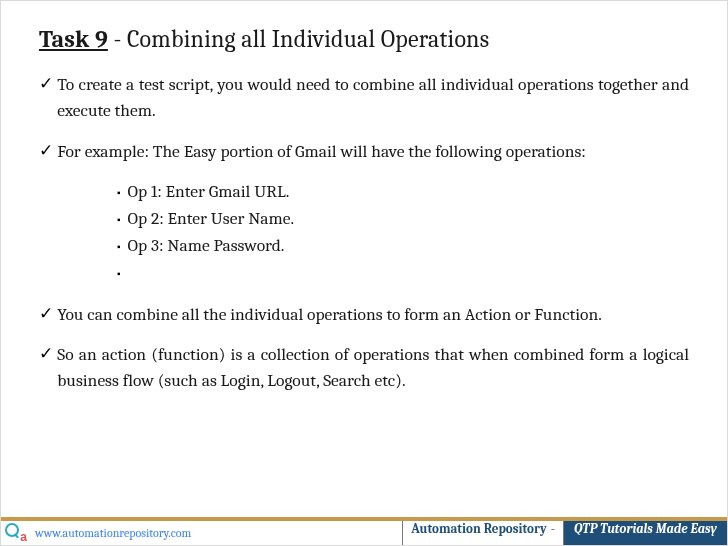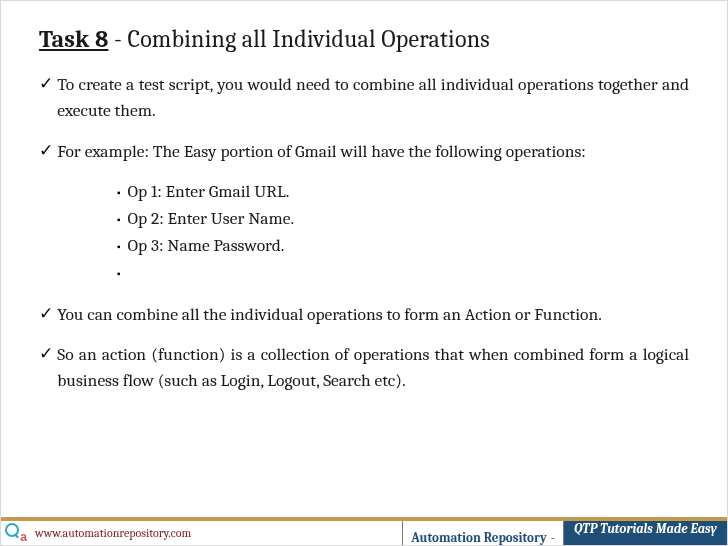--- a/index.html
+++ b/index.html
@@ -97,29 +97,29 @@
     font-weight: 700;
     color: #d9534f;
     font-family: Arial, sans-serif;
   }
   .site-url {
     flex: 1;
     display: flex;
     align-items: center;
     padding-left: 8px;
     font-size: 12px;
-    color: #7f1d1d;
+    color: #3b82f6;
   }
   .f-mid {
     background: #fff;
     border: 1px solid #7a7a7a;
     border-top: none;
     border-bottom: none;
     display: flex;
-    align-items: flex-end;
+    align-items: flex-start;
     padding: 0 8px;
     font-size: 13px;
     font-weight: 700;
     color: #1f4e79;
   }
   .f-mid .dash { color: #333; font-weight: 400; margin-left: 4px; }
   .f-right {
     background: #1f4e79;
     color: #fff;
     display: flex;
@@ -129,21 +129,21 @@
     font-weight: 700;
     font-style: italic;
   }
 </style>
 </head>
 <body>
 
 <div class="slide">
 
   <h1 class="title">
-    <span class="task-lead">Task 8</span><span> - Combining all Individual Operations</span>
+    <span class="task-lead">Task 9</span><span> - Combining all Individual Operations</span>
   </h1>
 
   <div class="body-text">
 
     <div class="para">
       <span class="tick">✓</span>
       <span class="txt">To create a test script, you would need to combine all individual operations together and execute them.</span>
     </div>
 
     <div class="para">

